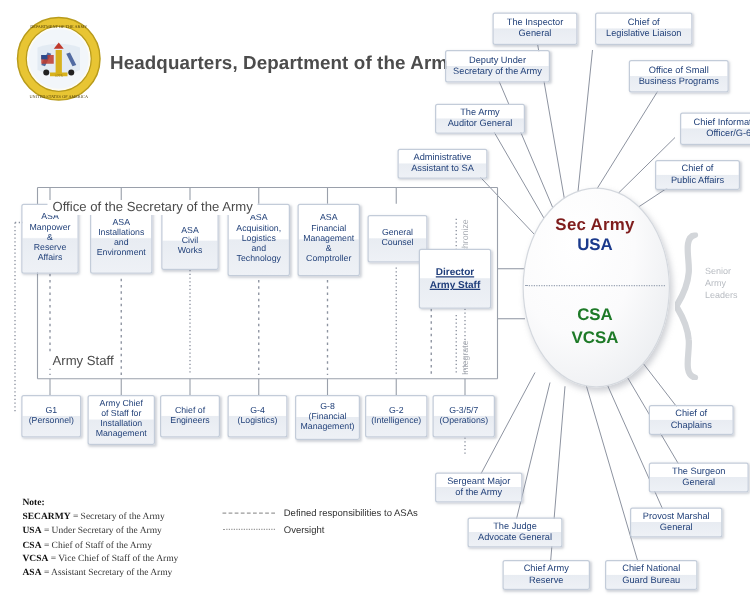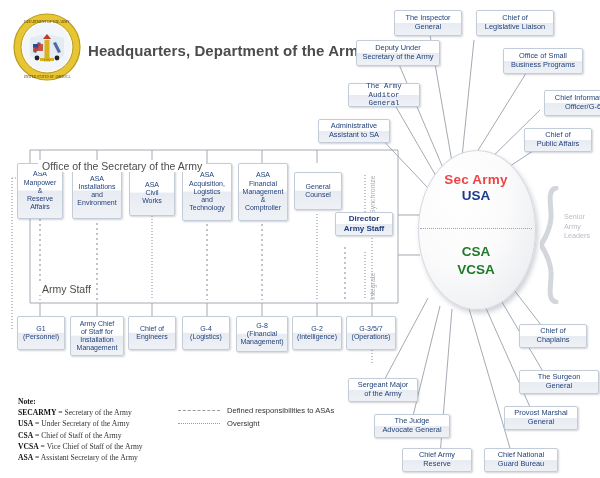--- a/index.html
+++ b/index.html
@@ -49,21 +49,21 @@
     border:1px solid #d4d8de;
     background:radial-gradient(ellipse at 35% 28%,#ffffff 0%,#fbfbfc 45%,#eceef1 82%,#e2e5ea 100%);
     box-shadow:2px 3px 5px rgba(130,136,148,.4);
     z-index:6;
   }
   .ell-divider{
     position:absolute;left:420px;top:228px;width:112px;height:0;
     border-top:1px dotted #9aa4b4;z-index:7;
   }
   .ell-t1{position:absolute;left:418px;top:172px;width:116px;text-align:center;
-    font-size:13.5px;font-weight:bold;color:#ef4444;z-index:8;letter-spacing:.2px;}
+    font-size:13.5px;font-weight:bold;color:#7f1d1d;z-index:8;letter-spacing:.2px;}
   .ell-t2{position:absolute;left:418px;top:188px;width:116px;text-align:center;
     font-size:13.5px;font-weight:bold;color:#1b3a8c;z-index:8;}
   .ell-t3{position:absolute;left:418px;top:244px;width:116px;text-align:center;
     font-size:13.5px;font-weight:bold;color:#1e7a28;z-index:8;}
   .ell-t4{position:absolute;left:418px;top:262px;width:116px;text-align:center;
     font-size:13.5px;font-weight:bold;color:#1e7a28;z-index:8;}
 
   
   .brace{position:absolute;left:540px;top:186px;width:22px;height:118px;z-index:3;}
   .brace-label{
@@ -214,21 +214,21 @@
 and
 Technology</div>
   <div class="nbox small" style="left:238px;top:163px;width:50px;height:58px;">ASA
 Financial
 Management
 &amp;
 Comptroller</div>
   <div class="nbox small" style="left:294px;top:172px;width:48px;height:38px;">General
 Counsel</div>
 
-  <div class="nbox bold" style="left:335px;top:212px;width:58px;height:24px;">Director
+  <div class="nbox bold" style="left:335px;top:199px;width:58px;height:48px;text-decoration:underline;">Director
 Army Staff</div>
 
   <div class="nbox small" style="left:17px;top:316px;width:48px;height:34px;">G1
 (Personnel)</div>
   <div class="nbox small" style="left:70px;top:316px;width:54px;height:40px;">Army Chief
 of Staff for
 Installation
 Management</div>
   <div class="nbox small" style="left:128px;top:316px;width:48px;height:34px;">Chief of
 Engineers</div>
@@ -243,21 +243,21 @@
 (Operations)</div>
 
   <div class="nbox" style="left:394px;top:10px;width:68px;height:26px;">The Inspector
 General</div>
   <div class="nbox" style="left:476px;top:10px;width:78px;height:26px;">Chief of
 Legislative Liaison</div>
   <div class="nbox" style="left:356px;top:40px;width:84px;height:26px;">Deputy Under
 Secretary of the Army</div>
   <div class="nbox" style="left:503px;top:48px;width:80px;height:26px;">Office of Small
 Business Programs</div>
-  <div class="nbox" style="left:348px;top:83px;width:72px;height:24px;font-family:Liberation Mono, monospace;">The Army
+  <div class="nbox" style="left:348px;top:83px;width:72px;height:24px;">The Army
 Auditor General</div>
   <div class="nbox" style="left:516px;top:90px;width:78px;height:26px;margin-left:28px;">Chief Information
 Officer/G-6</div>
   <div class="nbox" style="left:318px;top:119px;width:72px;height:24px;">Administrative
 Assistant to SA</div>
   <div class="nbox" style="left:524px;top:128px;width:68px;height:24px;">Chief of
 Public Affairs</div>
   <div class="nbox" style="left:519px;top:324px;width:68px;height:24px;">Chief of
 Chaplains</div>
   <div class="nbox" style="left:519px;top:370px;width:80px;height:24px;">The Surgeon

